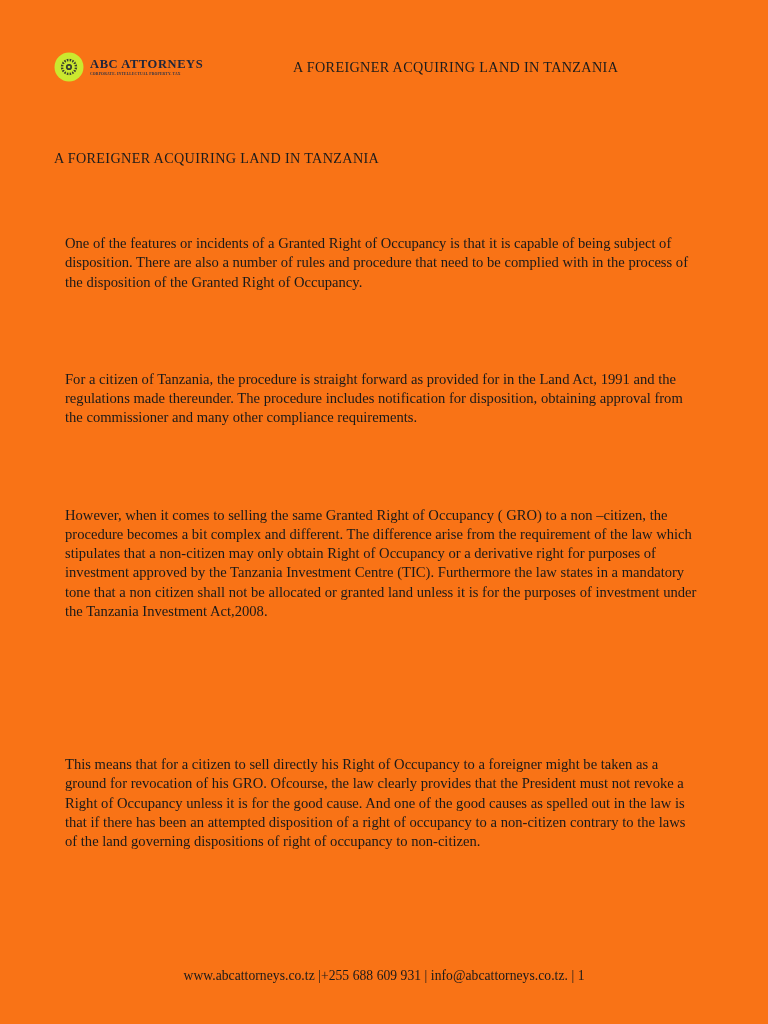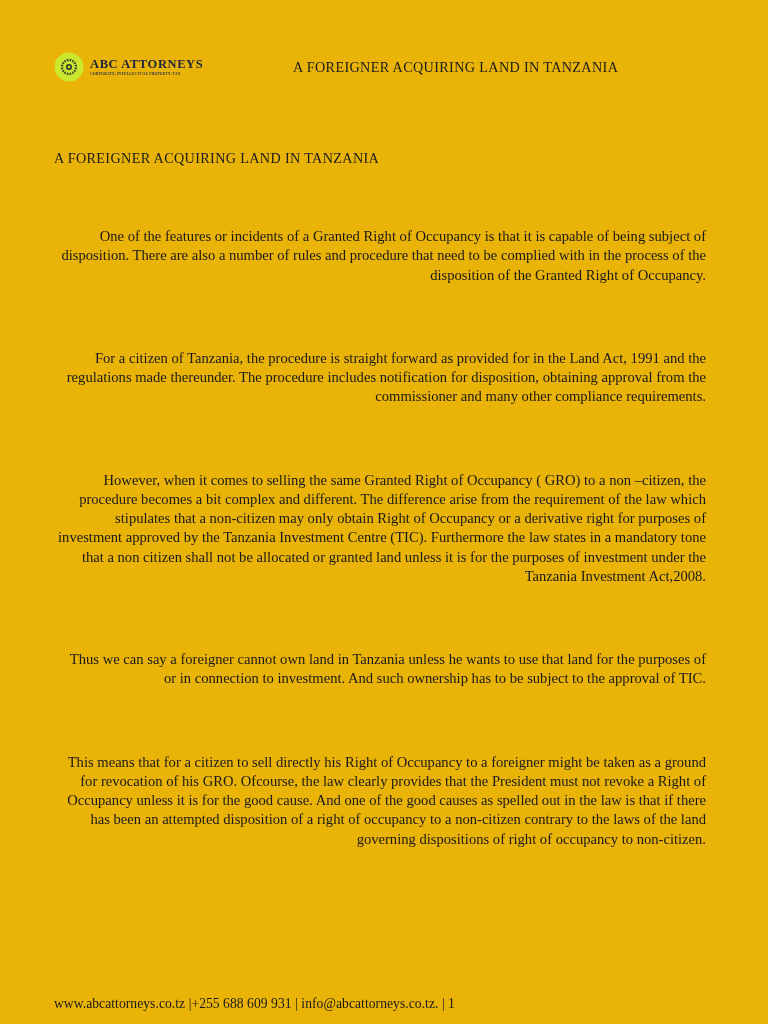--- a/index.html
+++ b/index.html
@@ -10,21 +10,21 @@
     background: #ffffff;
   }
   body {
     font-family: "Liberation Serif", "DejaVu Serif", serif;
     color: #1a1a1a;
   }
   .page {
     position: relative;
     width: 768px;
     height: 1024px;
-    background: #eab308;
+    background: #f97316;
     overflow: hidden;
     margin: 0 auto;
     text-decoration: underline;
   }
 
   
   .doc-header {
     position: absolute;
     top: 44px;
     left: 54px;
@@ -91,36 +91,36 @@
     font-size: 14.2px;
     letter-spacing: 0.35px;
     color: #1c1c1c;
     margin: 0 0 0 0;
     font-weight: normal;
   }
   .para {
     font-size: 14.6px;
     line-height: 1.32;
     color: #1a1a1a;
-    margin: 4px;
-    text-align: right;
+    margin: 11px;
+    text-align: left;
   }
   .spacer-xl { height: 56px; }
 
   
   .doc-footer {
     position: absolute;
     left: 54px;
     right: 54px;
     top: 968px;
+    text-align: center;
     font-size: 13.6px;
     color: #1a1a1a;
     letter-spacing: 0.05px;
     white-space: nowrap;
-    margin-top: 28px;
   }
 </style>
 </head>
 <body>
 
 <div class="page">
 
   <div class="doc-header">
 
     <div class="brand">
@@ -170,21 +170,20 @@
     <div class="spacer-xl"></div>
     <p class="para">One of the features or incidents of a Granted Right of Occupancy is that it is capable of being subject of disposition. There are also a number of rules and procedure that need to be complied with in the process of the disposition of the Granted Right of Occupancy.</p>
 
     <div class="spacer-xl"></div>
     <p class="para">For a citizen of Tanzania, the procedure is straight forward as provided for in the Land Act, 1991 and the regulations made thereunder. The procedure includes notification for disposition, obtaining approval from the commissioner and many other compliance requirements.</p>
 
     <div class="spacer-xl"></div>
     <p class="para">However, when it comes to selling the same Granted Right of Occupancy ( GRO) to a non –citizen, the procedure becomes a bit complex and different. The difference arise from the requirement of the law which stipulates that a non-citizen may only obtain Right of Occupancy or a derivative right for purposes of investment approved by the Tanzania Investment Centre (TIC). Furthermore the law states in a mandatory tone that a non citizen shall not be allocated or granted land unless it is for the purposes of investment under the Tanzania Investment Act,2008.</p>
 
     <div class="spacer-xl"></div>
-    <p class="para">Thus we can say a foreigner cannot own land in Tanzania unless he wants to use that land for the purposes of or in connection to investment. And such ownership has to be subject to the approval of TIC.</p>
 
     <div class="spacer-xl"></div>
     <p class="para">This means that for a citizen to sell directly his Right of Occupancy to a foreigner might be taken as a ground for revocation of his GRO. Ofcourse, the law clearly provides that the President must not revoke a Right of Occupancy unless it is for the good cause. And one of the good causes as spelled out in the law is that if there has been an attempted disposition of a right of occupancy to a non-citizen contrary to the laws of the land governing dispositions of right of occupancy to non-citizen.</p>
   </div>
 
   <div class="doc-footer">www.abcattorneys.co.tz |+255 688 609 931 | info@abcattorneys.co.tz. | 1</div>
 
 </div>
 
 </body></html>

